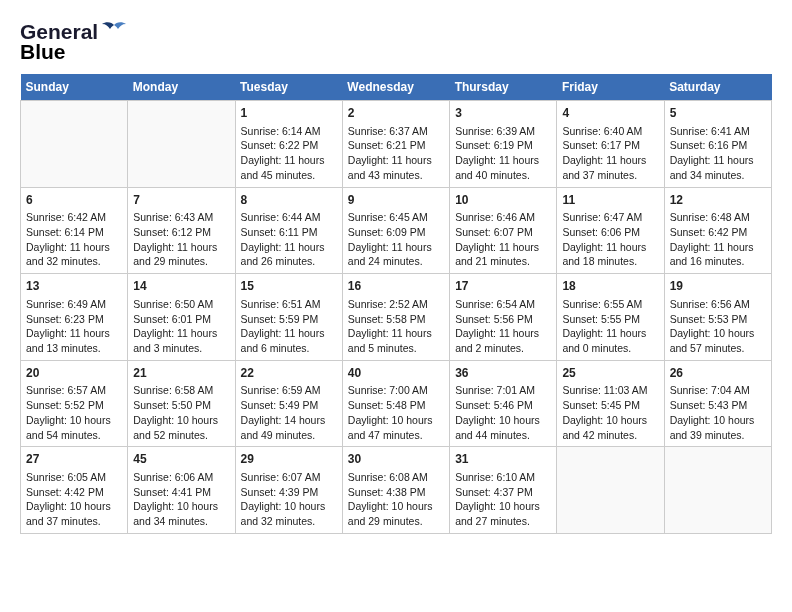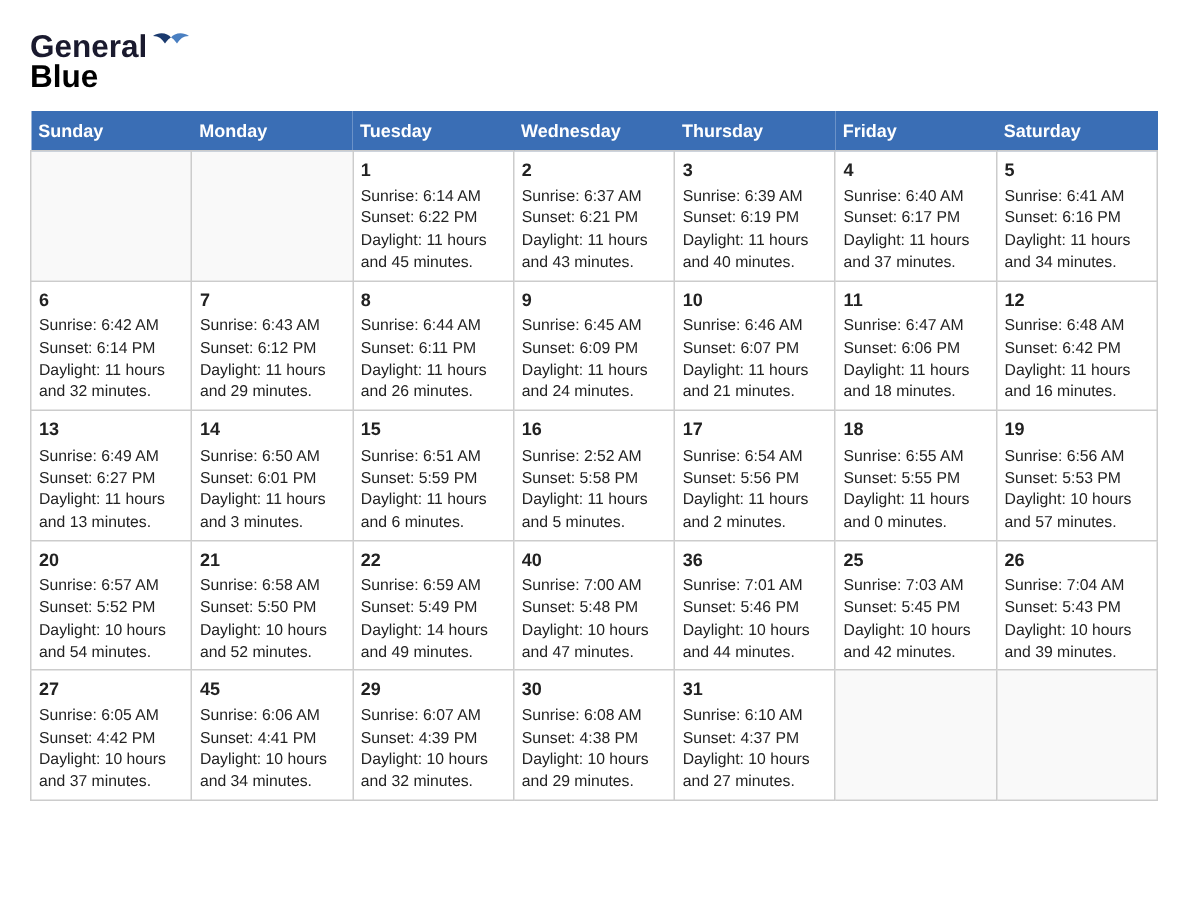--- a/index.html
+++ b/index.html
@@ -110,35 +110,35 @@
       <tr>
         <td><span class="day-num">6</span><span>Sunrise: 6:42 AM</span><br><span>Sunset: 6:14 PM</span><br><span>Daylight: 11 hours and 32 minutes.</span></td>
         <td><span class="day-num">7</span><span>Sunrise: 6:43 AM</span><br><span>Sunset: 6:12 PM</span><br><span>Daylight: 11 hours and 29 minutes.</span></td>
         <td><span class="day-num">8</span><span>Sunrise: 6:44 AM</span><br><span>Sunset: 6:11 PM</span><br><span>Daylight: 11 hours and 26 minutes.</span></td>
         <td><span class="day-num">9</span><span>Sunrise: 6:45 AM</span><br><span>Sunset: 6:09 PM</span><br><span>Daylight: 11 hours and 24 minutes.</span></td>
         <td><span class="day-num">10</span><span>Sunrise: 6:46 AM</span><br><span>Sunset: 6:07 PM</span><br><span>Daylight: 11 hours and 21 minutes.</span></td>
         <td><span class="day-num">11</span><span>Sunrise: 6:47 AM</span><br><span>Sunset: 6:06 PM</span><br><span>Daylight: 11 hours and 18 minutes.</span></td>
         <td><span class="day-num">12</span><span>Sunrise: 6:48 AM</span><br><span>Sunset: 6:42 PM</span><br><span>Daylight: 11 hours and 16 minutes.</span></td>
       </tr>
       <tr>
-        <td><span class="day-num">13</span><span>Sunrise: 6:49 AM</span><br><span>Sunset: 6:27 PM</span><br><span>Daylight: 11 hours and 13 minutes.</span></td>
+        <td><span class="day-num">13</span><span>Sunrise: 6:49 AM</span><br><span>Sunset: 6:23 PM</span><br><span>Daylight: 11 hours and 13 minutes.</span></td>
         <td><span class="day-num">14</span><span>Sunrise: 6:50 AM</span><br><span>Sunset: 6:01 PM</span><br><span>Daylight: 11 hours and 3 minutes.</span></td>
         <td><span class="day-num">15</span><span>Sunrise: 6:51 AM</span><br><span>Sunset: 5:59 PM</span><br><span>Daylight: 11 hours and 6 minutes.</span></td>
         <td><span class="day-num">16</span><span>Sunrise: 2:52 AM</span><br><span>Sunset: 5:58 PM</span><br><span>Daylight: 11 hours and 5 minutes.</span></td>
         <td><span class="day-num">17</span><span>Sunrise: 6:54 AM</span><br><span>Sunset: 5:56 PM</span><br><span>Daylight: 11 hours and 2 minutes.</span></td>
         <td><span class="day-num">18</span><span>Sunrise: 6:55 AM</span><br><span>Sunset: 5:55 PM</span><br><span>Daylight: 11 hours and 0 minutes.</span></td>
         <td><span class="day-num">19</span><span>Sunrise: 6:56 AM</span><br><span>Sunset: 5:53 PM</span><br><span>Daylight: 10 hours and 57 minutes.</span></td>
       </tr>
       <tr>
         <td><span class="day-num">20</span><span>Sunrise: 6:57 AM</span><br><span>Sunset: 5:52 PM</span><br><span>Daylight: 10 hours and 54 minutes.</span></td>
         <td><span class="day-num">21</span><span>Sunrise: 6:58 AM</span><br><span>Sunset: 5:50 PM</span><br><span>Daylight: 10 hours and 52 minutes.</span></td>
         <td><span class="day-num">22</span><span>Sunrise: 6:59 AM</span><br><span>Sunset: 5:49 PM</span><br><span>Daylight: 14 hours and 49 minutes.</span></td>
         <td><span class="day-num">40</span><span>Sunrise: 7:00 AM</span><br><span>Sunset: 5:48 PM</span><br><span>Daylight: 10 hours and 47 minutes.</span></td>
         <td><span class="day-num">36</span><span>Sunrise: 7:01 AM</span><br><span>Sunset: 5:46 PM</span><br><span>Daylight: 10 hours and 44 minutes.</span></td>
-        <td><span class="day-num">25</span><span>Sunrise: 7:03 AM</span><br><span>Sunset: 5:45 PM</span><br><span>Daylight: 10 hours and 42 minutes.</span></td>
+        <td><span class="day-num">25</span><span>Sunrise: 11:03 AM</span><br><span>Sunset: 5:45 PM</span><br><span>Daylight: 10 hours and 42 minutes.</span></td>
         <td><span class="day-num">26</span><span>Sunrise: 7:04 AM</span><br><span>Sunset: 5:43 PM</span><br><span>Daylight: 10 hours and 39 minutes.</span></td>
       </tr>
       <tr>
         <td><span class="day-num">27</span><span>Sunrise: 6:05 AM</span><br><span>Sunset: 4:42 PM</span><br><span>Daylight: 10 hours and 37 minutes.</span></td>
         <td><span class="day-num">45</span><span>Sunrise: 6:06 AM</span><br><span>Sunset: 4:41 PM</span><br><span>Daylight: 10 hours and 34 minutes.</span></td>
         <td><span class="day-num">29</span><span>Sunrise: 6:07 AM</span><br><span>Sunset: 4:39 PM</span><br><span>Daylight: 10 hours and 32 minutes.</span></td>
         <td><span class="day-num">30</span><span>Sunrise: 6:08 AM</span><br><span>Sunset: 4:38 PM</span><br><span>Daylight: 10 hours and 29 minutes.</span></td>
         <td><span class="day-num">31</span><span>Sunrise: 6:10 AM</span><br><span>Sunset: 4:37 PM</span><br><span>Daylight: 10 hours and 27 minutes.</span></td>
         <td class="empty"></td>
         <td class="empty"></td>

